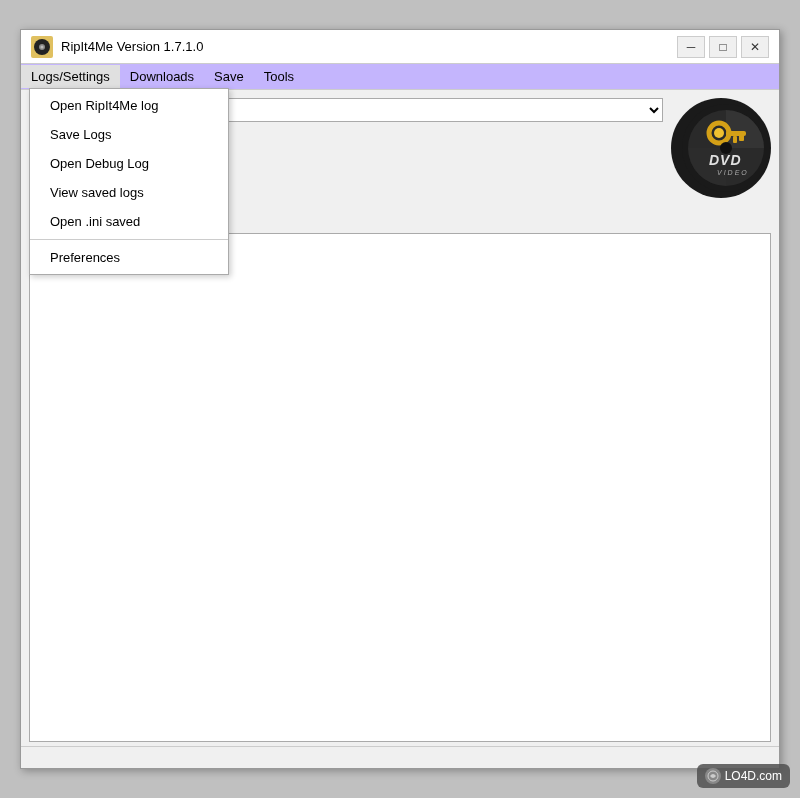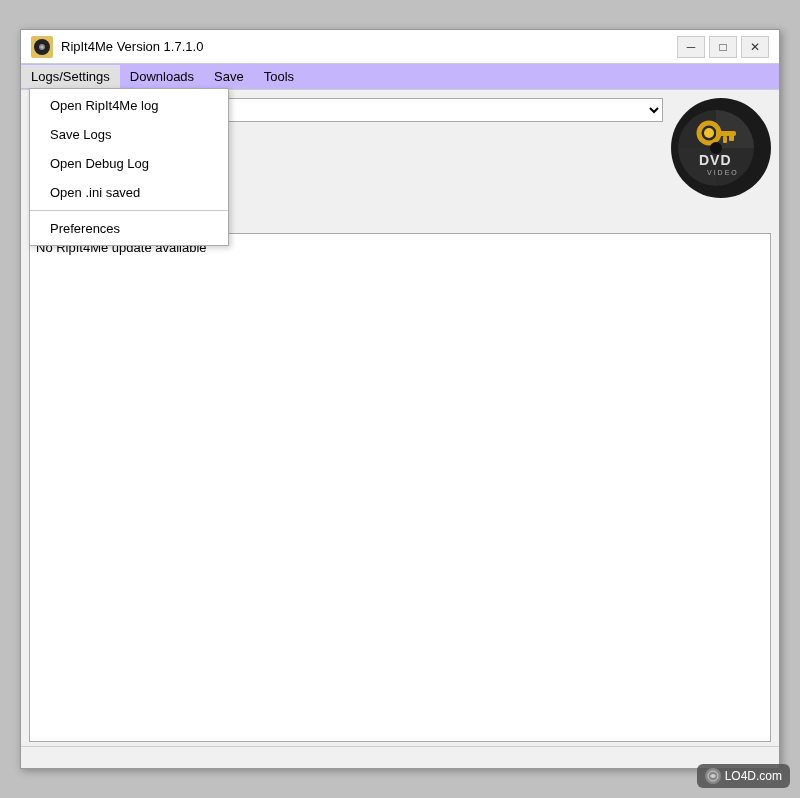--- a/index.html
+++ b/index.html
@@ -172,24 +172,25 @@
       padding: 2px 4px;
     }
 
     .dvd-logo-area {
       width: 100px;
       height: 100px;
       background: #1a1a1a;
       border-radius: 50%;
       display: flex;
       align-items: center;
-      justify-content: flex-start;
+      justify-content: flex-end;
       position: relative;
       overflow: hidden;
       flex-shrink: 0;
+      font-style: italic;
     }
 
     .dvd-logo-svg {
       width: 90px;
       height: 90px;
     }
 
     
     .info-row {
       padding: 4px 8px;
@@ -278,20 +279,23 @@
         <div class="dropdown-item">
           <span>Open RipIt4Me log</span>
         </div>
         <div class="dropdown-item">
           <span>Save Logs</span>
         </div>
         <div class="dropdown-item">
           <span>Open Debug Log</span>
         </div>
         <div class="dropdown-item">
+          <span>View saved logs</span>
+        </div>
+        <div class="dropdown-item">
           <span>Open .ini saved</span>
         </div>
         <div class="dropdown-separator"></div>
         <div class="dropdown-item">
           <span>Preferences</span>
         </div>
       </div>
     </div>
     <div class="menu-item">
       <span>Downloads</span>

